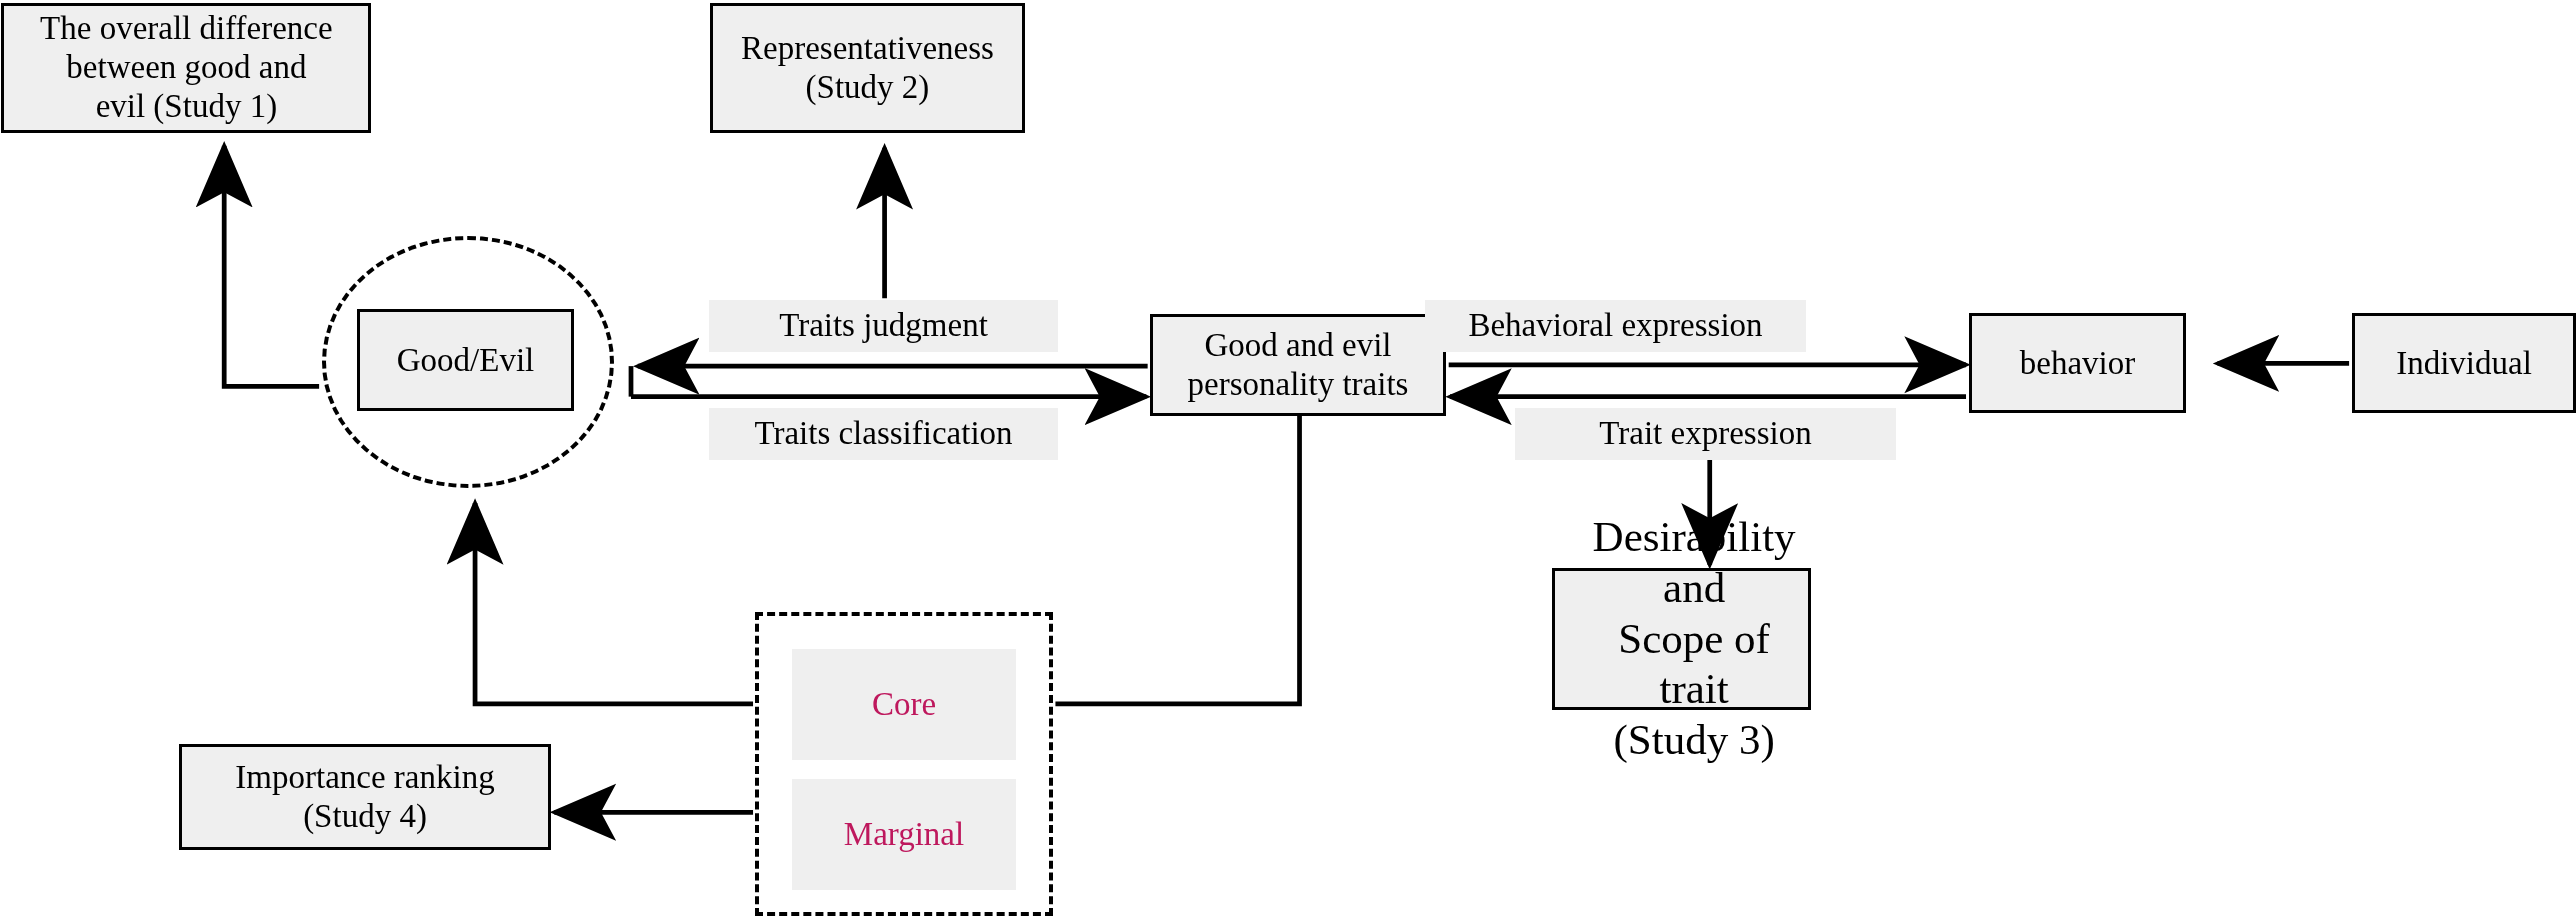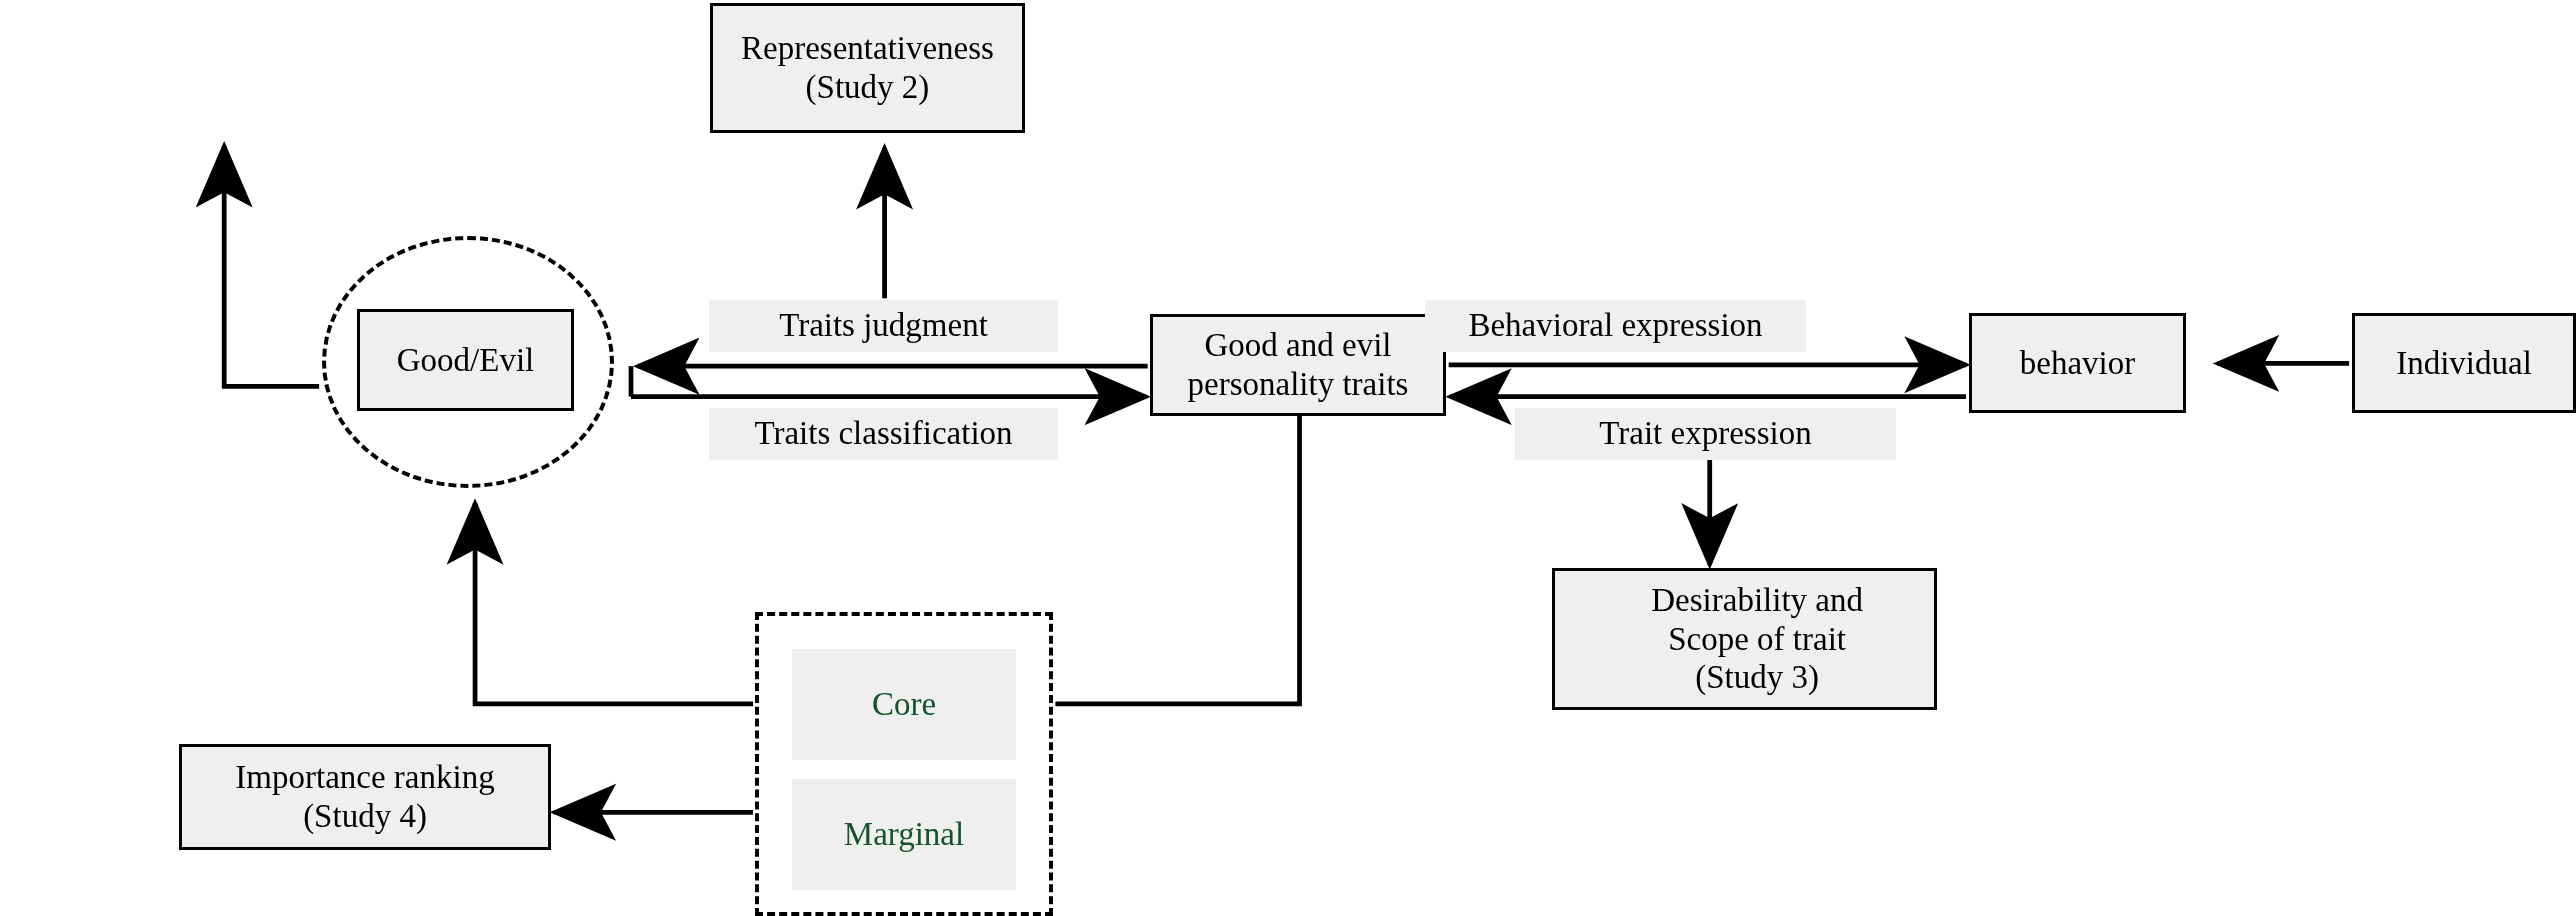--- a/index.html
+++ b/index.html
@@ -67,31 +67,31 @@
     background: transparent;
   }
   .inner-chip {
     position: absolute;
     box-sizing: border-box;
     display: flex;
     align-items: center;
     justify-content: center;
     text-align: center;
     background: #efefef;
-    color: #14532d;
+    color: #be185d;
     line-height: 1.15;
   }
   
   #node-study1      { left: 1.4px;    top: 2.7px;    width: 370px; height: 130px; font-size: 33px; }
   #node-study2      { left: 710px; top: 2.7px;    width: 315px; height: 130px; font-size: 33px; }
   #node-goodevil    { left: 357px;  top: 309px;  width: 217px; height: 102px; font-size: 33px; }
   #node-traits      { left: 1150px; top: 314px;  width: 296px; height: 102px; font-size: 33px; }
   #node-behavior    { left: 1969px; top: 313px;  width: 217px; height: 100px; font-size: 33px; }
   #node-individual  { left: 2352px; top: 313px;  width: 224px; height: 100px; font-size: 33px; }
-  #node-desirability{ left: 1552px; top: 568px;  width: 385px; height: 142px; font-size: 33px; padding-left: 32px; }
+  #node-desirability{ left: 1552px; top: 568px;  width: 259px; height: 142px; font-size: 43px; padding-left: 32px; }
   #node-importance  { left: 179px;  top: 744px; width: 372px; height: 106px; font-size: 33px; }
 
   #chip-traits-judgment   { left: 709px; top: 300px; width: 349px; height: 52px; font-size: 33px; }
   #chip-traits-class      { left: 709px; top: 408px; width: 349px; height: 52px; font-size: 33px; }
   #chip-behavioral-expr   { left: 1425px; top: 300px; width: 381px; height: 52px; font-size: 33px; }
   #chip-trait-inferences  { left: 1515px; top: 408px; width: 381px; height: 52px; font-size: 33px; }
 
   #circle-goodevil  { left: 322px;  top: 236px;  width: 292px; height: 252px; }
   #dashedbox-core   { left: 755px; top: 612px;  width: 298px; height: 304px; }
   #chip-core        { left: 792px; top: 649px;  width: 224px; height: 111px; font-size: 33px; }
@@ -135,20 +135,23 @@
 
       <path id="edge-marginal-to-importance" d="M 1110,1198 L 817,1198" marker-end="url(#arrowEnd)"></path>
 
     </g>
   </svg>
 
   <div class="dashed-circle" id="circle-goodevil"></div>
 
   <div class="dashed-box" id="dashedbox-core"></div>
 
+  <div class="node" id="node-study1">The overall difference
+between good and
+evil (Study 1)</div>
 
   <div class="node" id="node-study2">Representativeness
 (Study 2)</div>
 
   <div class="node" id="node-traits">Good and evil
 personality traits</div>
 
   <div class="node" id="node-goodevil">Good/Evil</div>
 
   <div class="node" id="node-behavior">behavior</div>

